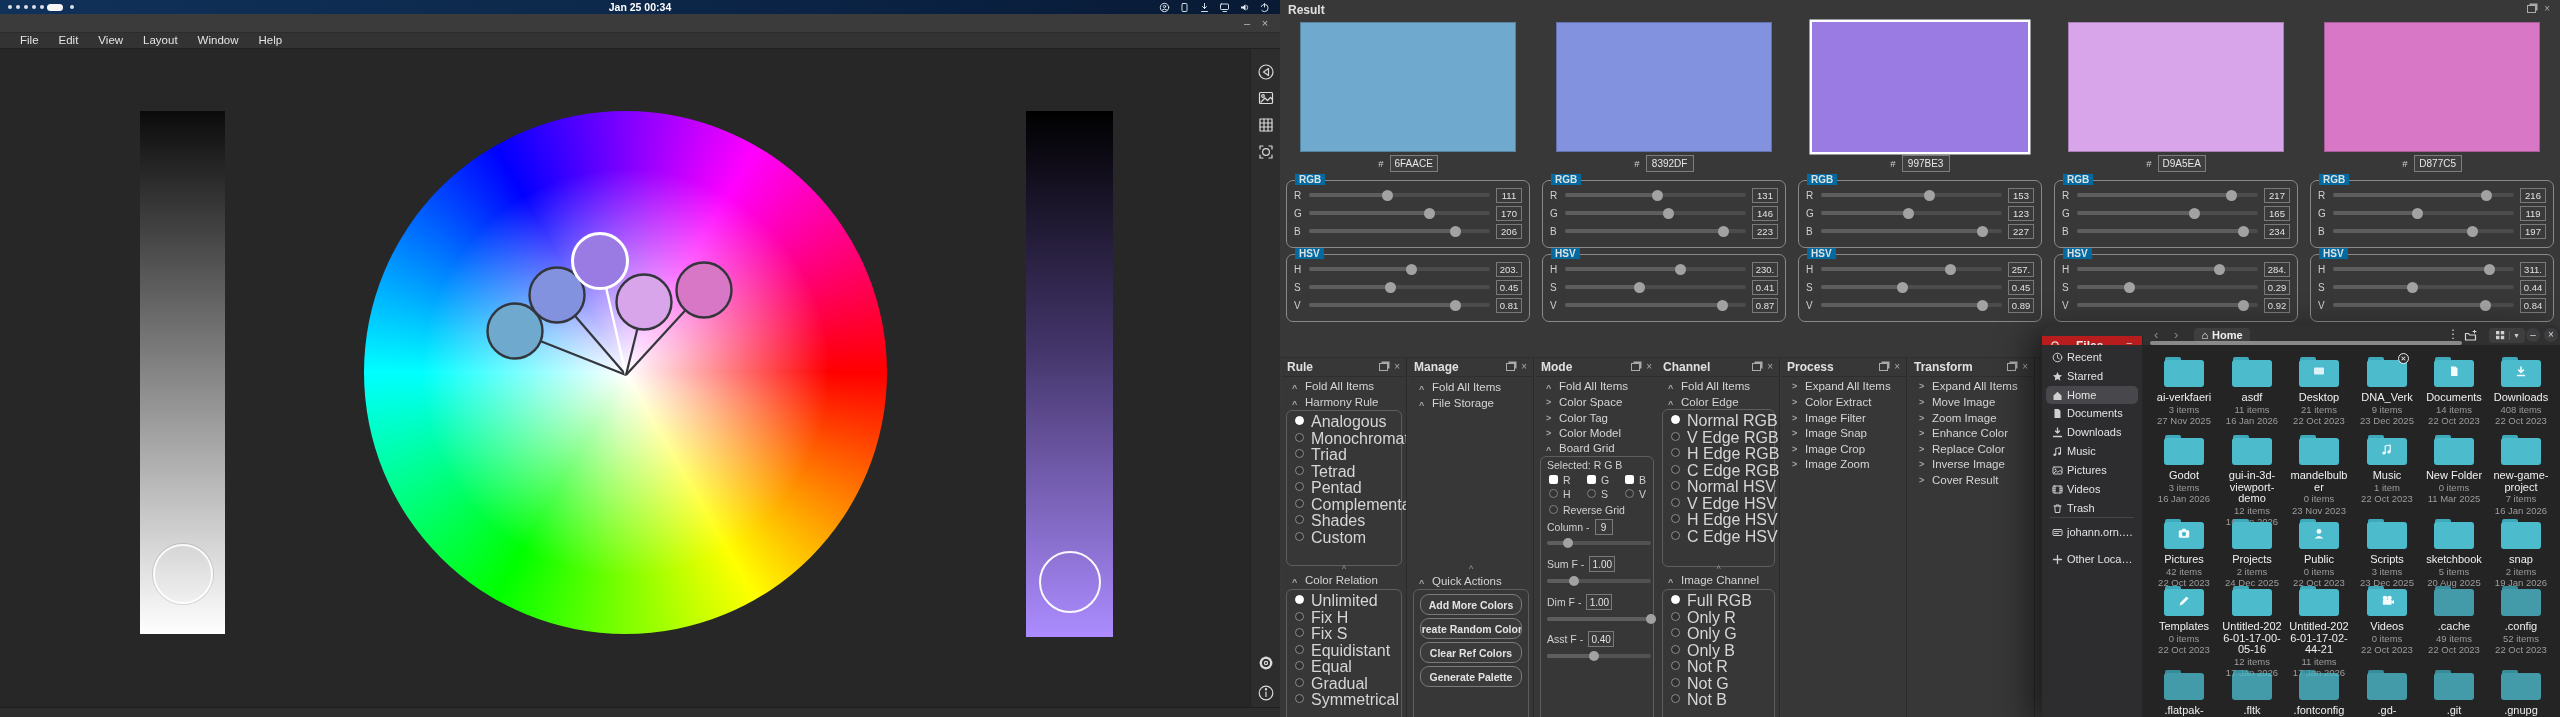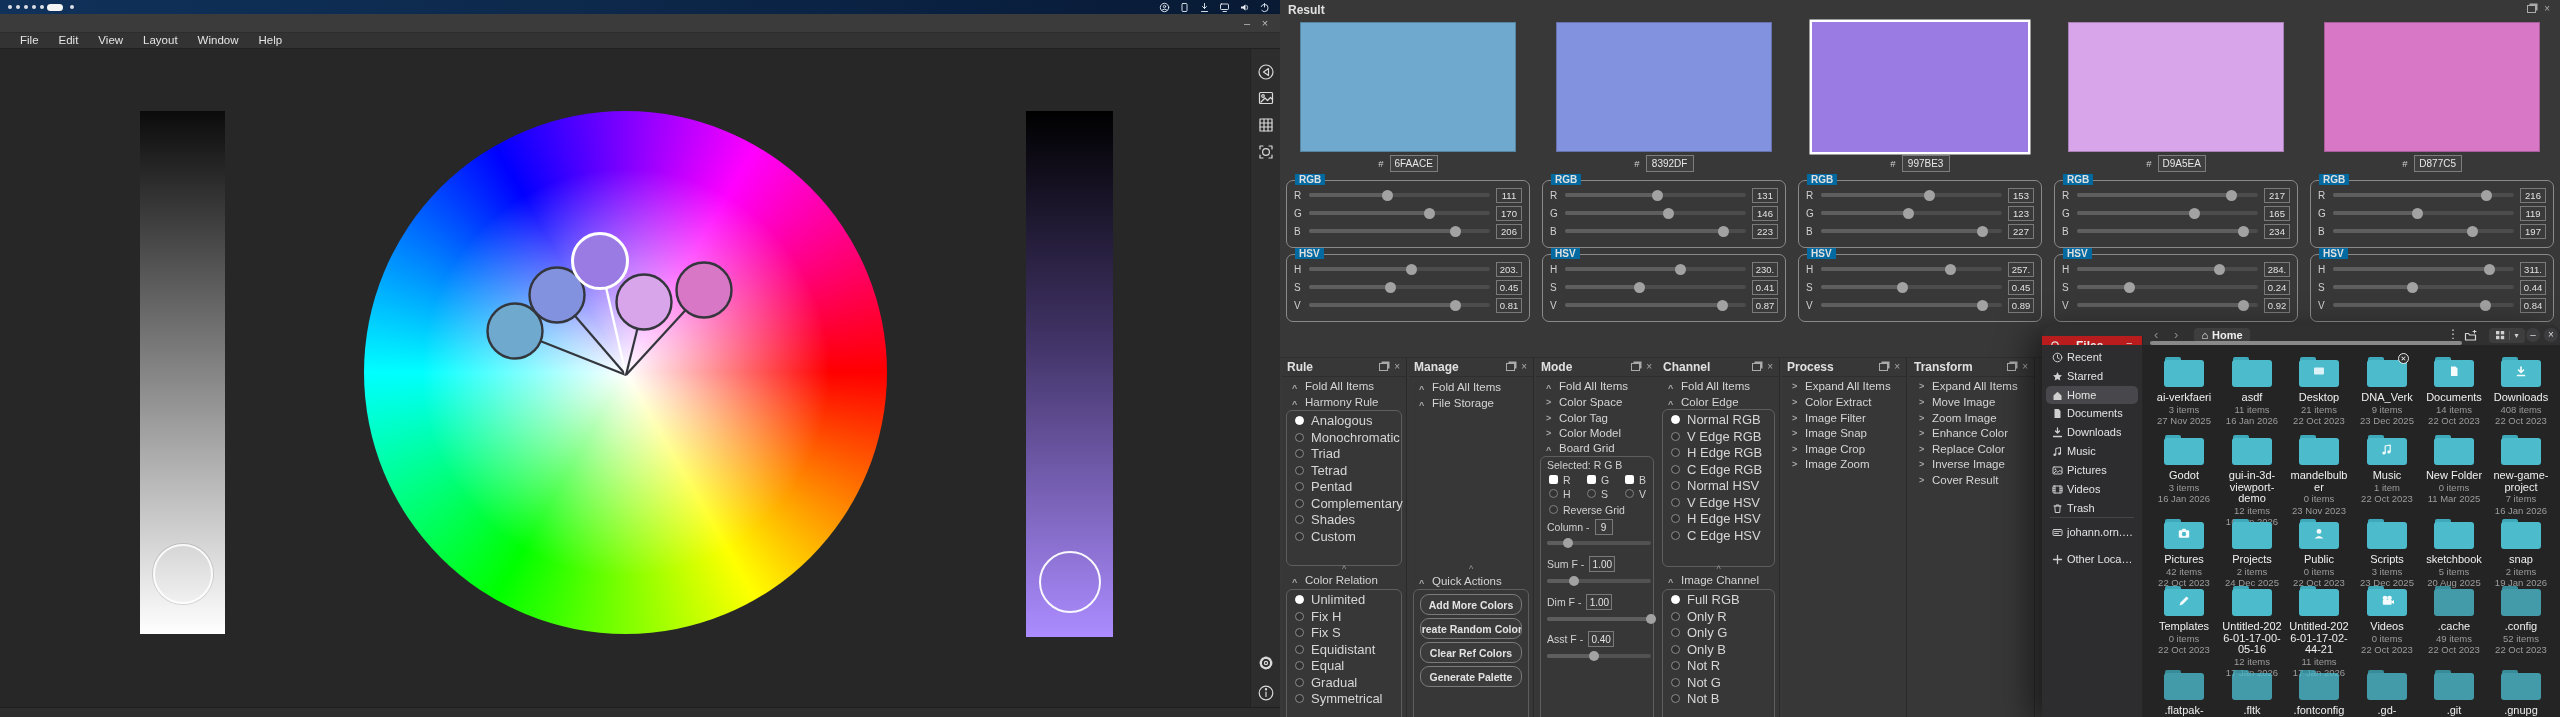--- a/index.html
+++ b/index.html
@@ -70,21 +70,21 @@
   .dock-header{position:absolute;left:0;top:0;right:0;height:18px;border-bottom:1px solid #2e2e2e;}
   .dock-title{position:absolute;left:5px;top:2px;font-size:12px;font-weight:bold;color:#e0e0e0;}
   .dock-ctl{position:absolute;top:4px;display:flex;gap:6px;right:6px;align-items:center;}
   .fold-item{position:absolute;left:0;right:0;height:15px;}
   .fold-caret{position:absolute;left:10px;top:1px;font-size:9px;font-weight:bold;color:#a8a8a8;}
   .fold-label{position:absolute;left:23px;top:0;font-size:11.5px;color:#d4d4d4;white-space:nowrap;}
   .dbox{position:absolute;left:4px;right:4px;border:1px solid #5e5e5e;border-radius:6px;}
   .radio-row{position:absolute;left:5px;right:2px;height:15px;}
   .radio-dot{position:absolute;left:3px;top:3px;width:9px;height:9px;border-radius:50%;border:1px solid #8a8a8a;background:#2f2f2f;box-sizing:border-box;}
   .radio-dot.on{background:#ffffff;border-color:#fff;}
-  .radio-label{position:absolute;left:19px;top:0;font-size:13px;color:#d6d6d6;white-space:nowrap;}
+  .radio-label{position:absolute;left:19px;top:0;font-size:16px;color:#d6d6d6;white-space:nowrap;}
   .dbtn{position:absolute;left:6px;right:6px;height:19px;border:1px solid #7a7a7a;border-radius:9px;background:#3b3b3b;
         font-size:10.5px;font-weight:bold;color:#e3e3e3;display:flex;align-items:center;justify-content:center;white-space:nowrap;overflow:hidden;}
   .dtext{position:absolute;left:6px;font-size:10.5px;color:#d0d0d0;white-space:nowrap;}
   .chk{width:9px;height:9px;box-sizing:border-box;display:inline-block;}
   .chk.on{background:#fff;border-radius:2px;}
   .chk.off{border:1px solid #808080;background:#333;border-radius:50%;}
   .chkwrap{position:absolute;display:flex;align-items:center;gap:5px;height:11px;}
   .chklabel{font-size:10.5px;color:#d0d0d0;}
   .dfield{position:absolute;left:6px;display:flex;align-items:center;gap:5px;height:14px;}
   .dfbox{height:14px;border:1px solid #7a7a7a;background:#3a3a3a;font-size:10px;color:#e2e2e2;
@@ -142,20 +142,21 @@
   <div id="left-desktop">
 
     <div id="topbar">
       <span class="dot" style="left:8px"></span>
       <span class="dot" style="left:16px"></span>
       <span class="dot" style="left:24px"></span>
       <span class="dot" style="left:32px"></span>
       <span class="dot" style="left:40px"></span>
       <span id="battery-pill"></span>
       <span class="dot" style="left:70px"></span>
+      <div id="clock">Jan 25 00:34</div>
       <div id="tray">
           <span>
             <svg width="11" height="11" viewBox="0 0 11 11" fill="none" stroke="#e8eef5" stroke-width="0.9" stroke-linecap="round" stroke-linejoin="round" xmlns="http://www.w3.org/2000/svg">
               <circle cx="5.5" cy="5.5" r="4.2"></circle>
               <circle cx="5.5" cy="4.5" r="1.2"></circle>
               <path d="M3 8 q2.5 -2 5 0"></path>
             </svg>
           </span>
           <span>
             <svg width="11" height="11" viewBox="0 0 11 11" fill="none" stroke="#e8eef5" stroke-width="0.9" stroke-linecap="round" stroke-linejoin="round" xmlns="http://www.w3.org/2000/svg">
@@ -487,21 +488,21 @@
                 <div class="shandle" style="left: calc(78.8889% - 5.5px);"></div>
               </div>
               <div class="svalue">284.</div>
             </div>
             <div class="srow" style="top: 25px;">
               <span class="slabel">S</span>
               <div class="strack">
                 <div class="sfill" style="width: 29%;"></div>
                 <div class="shandle" style="left: calc(29% - 5.5px);"></div>
               </div>
-              <div class="svalue">0.24</div>
+              <div class="svalue">0.29</div>
             </div>
             <div class="srow" style="top: 43px;">
               <span class="slabel">V</span>
               <div class="strack">
                 <div class="sfill" style="width: 92%;"></div>
                 <div class="shandle" style="left: calc(92% - 5.5px);"></div>
               </div>
               <div class="svalue">0.92</div>
             </div>
           </div>

